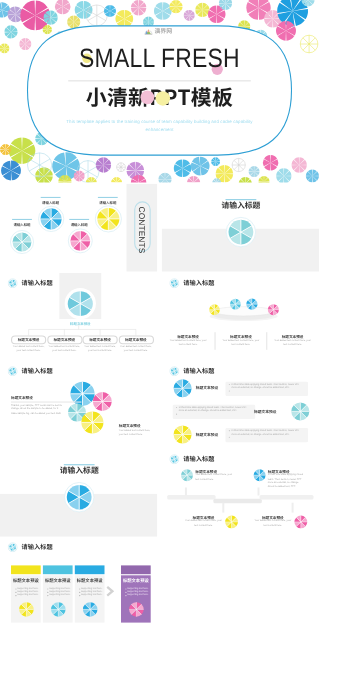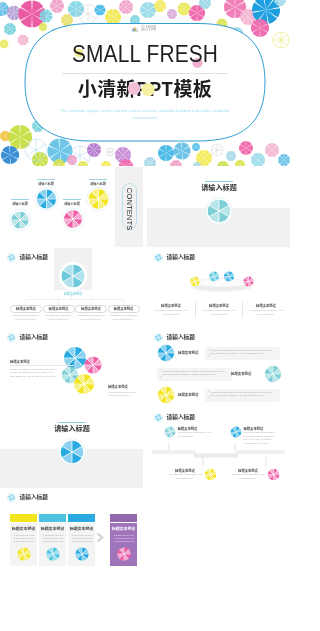--- a/index.html
+++ b/index.html
@@ -545,21 +545,21 @@
     <div class="abs center" style="left:53px;top:107px;width:184px;font-size:4.05px;line-height:1.85;color:#9fdcef;letter-spacing:.08px">This template applies to the training course of team capability building and cadre capability enhancement</div>
     <div class="abs" style="left:131px;top:24.5px;width:30px;height:8px;display:flex;align-items:center;gap:1.5px;opacity:.85">
       <svg width="8" height="7" viewBox="0 0 18 16">
         <path d="M1.5 13.5a7.5 7 0 0 1 15 0z" fill="none" stroke="#c4c4c4" stroke-width="1.1"></path>
         <path d="M9 3.2 12.6 13.3 9 13.3z" fill="#f0a93c"></path>
         <path d="M9 3.2 5.4 13.3 9 13.3z" fill="#e2574c"></path>
         <path d="M4.6 13.4a4.4 4.1 0 0 1 8.8 0z" fill="#7eb742"></path>
         <path d="M2.6 13.3 4.5 6.4 7.4 13.3z" fill="#4a8ccd" opacity=".9"></path>
         <path d="M1 14.2h16" stroke="#8f8f8f" stroke-width="1"></path>
       </svg>
-      <span class="cn" style="font-size:5.4px;line-height:5.4px;color:#9e9e9e;font-weight:400;letter-spacing:-.1px">演界网</span>
+      <span class="cn" style="font-size:5.4px;line-height:5.4px;color:#9e9e9e;font-weight:700;letter-spacing:-.1px">演界网</span>
     </div>
   </div>
 
   <div class="slide" id="s-contents" style="left:0;top:167px;width:143px;height:80px">
     <div class="abs" style="left:115px;top:0;width:28px;height:80px;background:#f1f1f1"></div>
     <div class="abs" style="left:121.5px;top:16px;width:15px;height:46px;border:.7px solid #bbdfea;border-radius:7.5px"></div>
     <div class="abs" style="left:110px;top:35.5px;width:38px;text-align:center;font-size:7.6px;line-height:7.6px;letter-spacing:.1px;color:#2b2b2b;font-weight:400;transform:rotate(90deg)">CONTENTS</div>
     <svg class="abs" id="contents-pies" style="left:0;top:0" width="115" height="80" viewBox="0 0 115 80">
         <circle cx="20" cy="53" r="10.50" fill="#fff" stroke="#dbeef5" stroke-width="0.7"></circle>
         <path d="M20.00,53.00L20.00,44.40A8.60,8.60 0 0,1 26.08,46.92Z" fill="#7ecfd6"></path>

